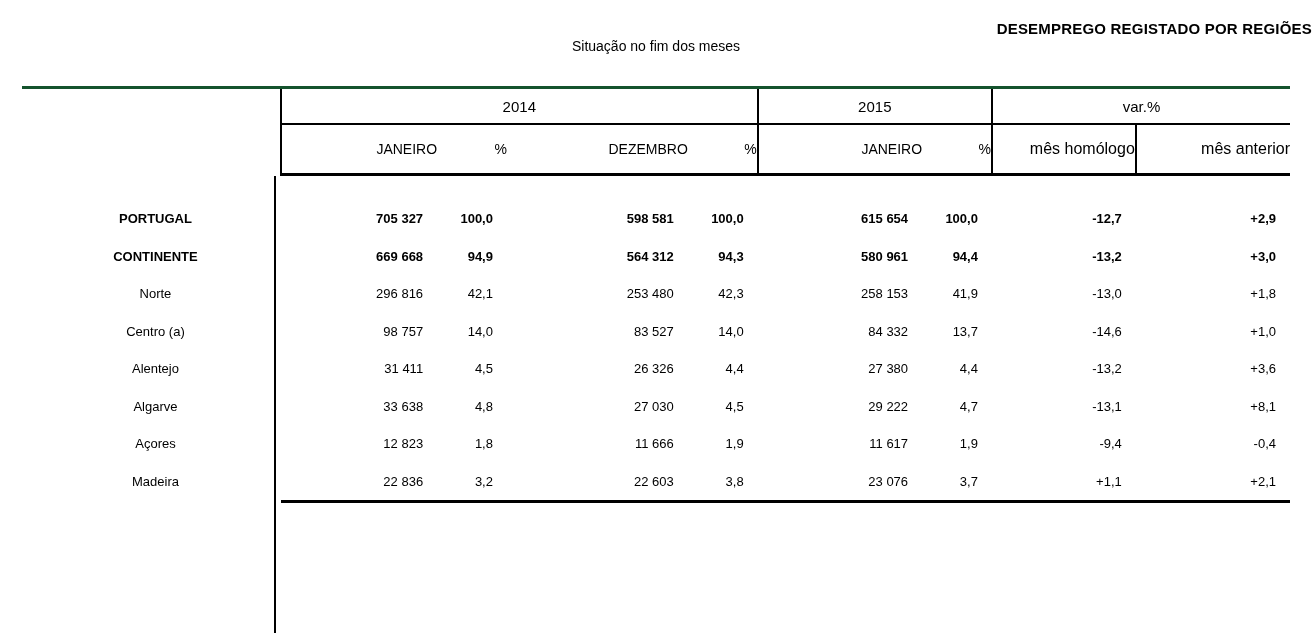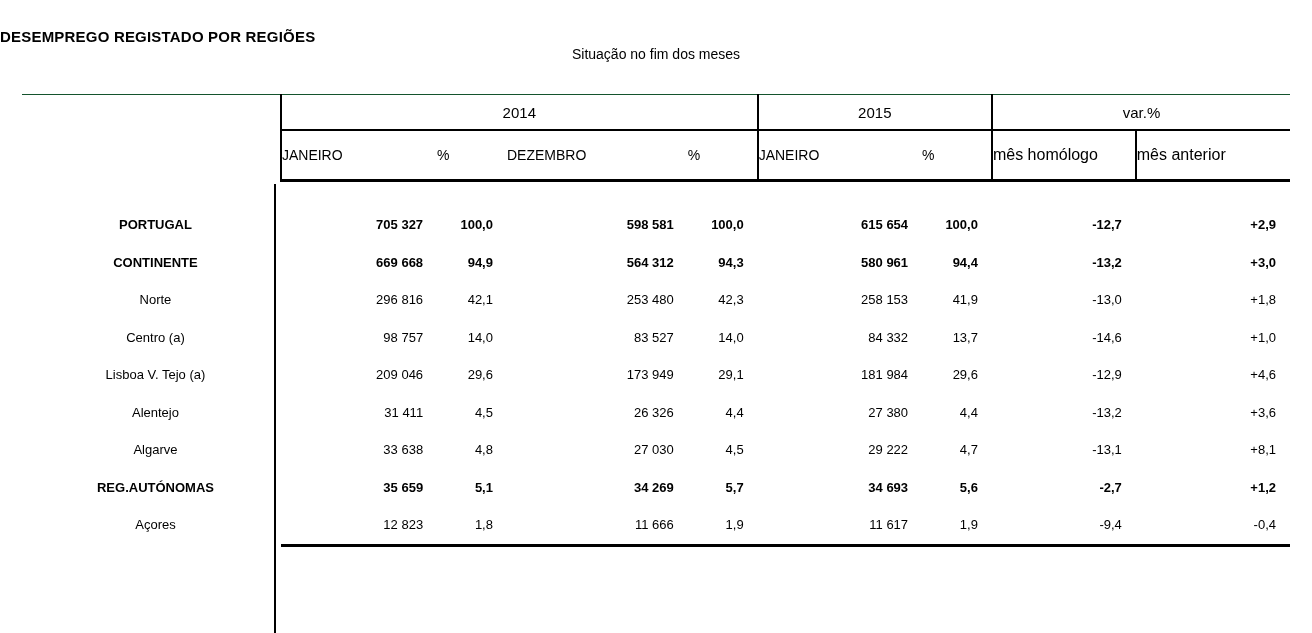--- a/index.html
+++ b/index.html
@@ -13,25 +13,25 @@
     font-family: "Liberation Sans", sans-serif;
     color: #000000;
     overflow: hidden;
   }
   .page {
     position: relative;
     width: 1312px;
     height: 633px;
   }
   .title {
-    text-align: left;
+    text-align: right;
     font-size: 15px;
     font-weight: bold;
     letter-spacing: 0.2px;
-    margin-top: 28px;
+    margin-top: 20px;
   }
   .subtitle {
     text-align: center;
     font-size: 14px;
     font-weight: normal;
     margin-top: 1px;
   }
   table.data {
     border-collapse: collapse;
     margin-top: 32px;
@@ -55,29 +55,29 @@
   col.c-p3      { width: 68px;  }
   col.c-homo    { width: 140px; }
   col.c-ant     { width: 150px; }
 
   
   .hdr-top td {
     height: 34px;
     text-align: center;
     font-weight: bold;
     font-size: 15px;
-    border-top: 1px solid #14532d;
+    border-top: 3px solid #14532d;
     border-bottom: 2px solid #000;
   }
   .hdr-top td.blank {
     border-bottom: none;
   }
   .hdr-sub td {
     height: 48px;
-    text-align: left;
+    text-align: right;
     font-weight: bold;
     font-size: 14px;
     border-bottom: 3px solid #000;
   }
   .hdr-sub td.blank {
     border-bottom: none;
   }
   .hdr-sub td.small {
     font-size: 16px;
     font-weight: normal;
@@ -201,31 +201,20 @@
           <td class="num">98 757</td>
           <td class="num">14,0</td>
           <td class="num">83 527</td>
           <td class="num">14,0</td>
           <td class="num">84 332</td>
           <td class="num">13,7</td>
           <td class="num">-14,6</td>
           <td class="num">+1,0</td>
         </tr>
         <tr class="row">
-          <td class="label">Lisboa V. Tejo (a)</td>
-          <td class="num">209 046</td>
-          <td class="num">29,6</td>
-          <td class="num">173 949</td>
-          <td class="num">29,1</td>
-          <td class="num">181 984</td>
-          <td class="num">29,6</td>
-          <td class="num">-12,9</td>
-          <td class="num">+4,6</td>
-        </tr>
-        <tr class="row">
           <td class="label">Alentejo</td>
           <td class="num">31 411</td>
           <td class="num">4,5</td>
           <td class="num">26 326</td>
           <td class="num">4,4</td>
           <td class="num">27 380</td>
           <td class="num">4,4</td>
           <td class="num">-13,2</td>
           <td class="num">+3,6</td>
         </tr>
@@ -233,42 +222,42 @@
           <td class="label">Algarve</td>
           <td class="num">33 638</td>
           <td class="num">4,8</td>
           <td class="num">27 030</td>
           <td class="num">4,5</td>
           <td class="num">29 222</td>
           <td class="num">4,7</td>
           <td class="num">-13,1</td>
           <td class="num">+8,1</td>
         </tr>
-        <tr class="row bold">
-          <td class="label">REG.AUTÓNOMAS</td>
-          <td class="num">35 659</td>
-          <td class="num">5,1</td>
-          <td class="num">34 269</td>
-          <td class="num">5,7</td>
-          <td class="num">34 693</td>
-          <td class="num">5,6</td>
-          <td class="num">-2,7</td>
-          <td class="num">+1,2</td>
-        </tr>
         <tr class="row">
           <td class="label">Açores</td>
           <td class="num">12 823</td>
           <td class="num">1,8</td>
           <td class="num">11 666</td>
           <td class="num">1,9</td>
           <td class="num">11 617</td>
           <td class="num">1,9</td>
           <td class="num">-9,4</td>
           <td class="num">-0,4</td>
         </tr>
+        <tr class="row">
+          <td class="label">Madeira</td>
+          <td class="num">22 836</td>
+          <td class="num">3,2</td>
+          <td class="num">22 603</td>
+          <td class="num">3,8</td>
+          <td class="num">23 076</td>
+          <td class="num">3,7</td>
+          <td class="num">+1,1</td>
+          <td class="num">+2,1</td>
+        </tr>
       </tbody>
     <tbody>
       <tr class="lastline">
         <td class="blank"></td>
         <td colspan="8"></td>
       </tr>
     </tbody>
   </table>
 
   <div class="bodyrule"></div>

